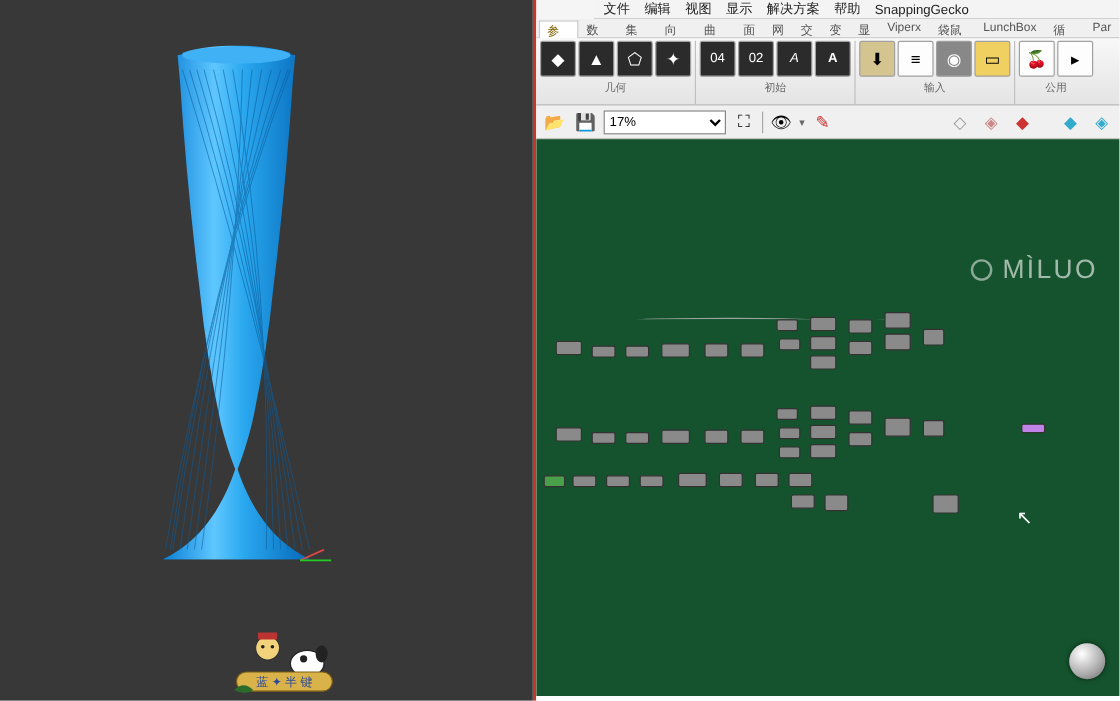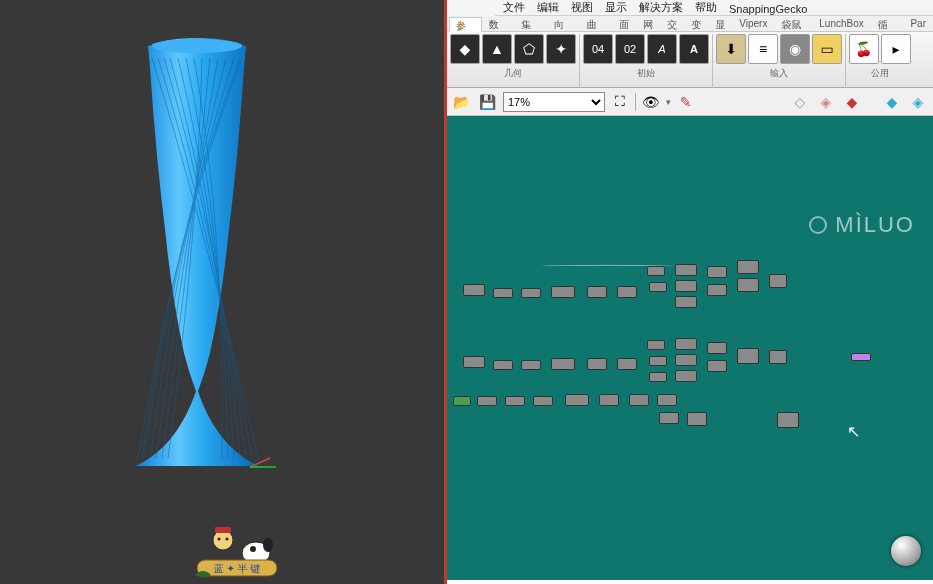--- a/index.html
+++ b/index.html
@@ -116,21 +116,21 @@
 }
 .zoom-select {
   width: 102px; height: 20px;
   font-size: 11px;
   border: 1px solid #888;
   background: #fff;
 }
 .tool-spacer { flex: 1; }
 .canvas {
   flex: 1;
-  background: #0f766e;
+  background: #14532d;
   position: relative;
   overflow: hidden;
   padding-left: 37px;
 }
 .watermark {
   position: absolute;
   right: 18px; top: 96px;
   color: rgba(255,255,255,0.6);
   font-size: 22px;
   letter-spacing: 2px;

